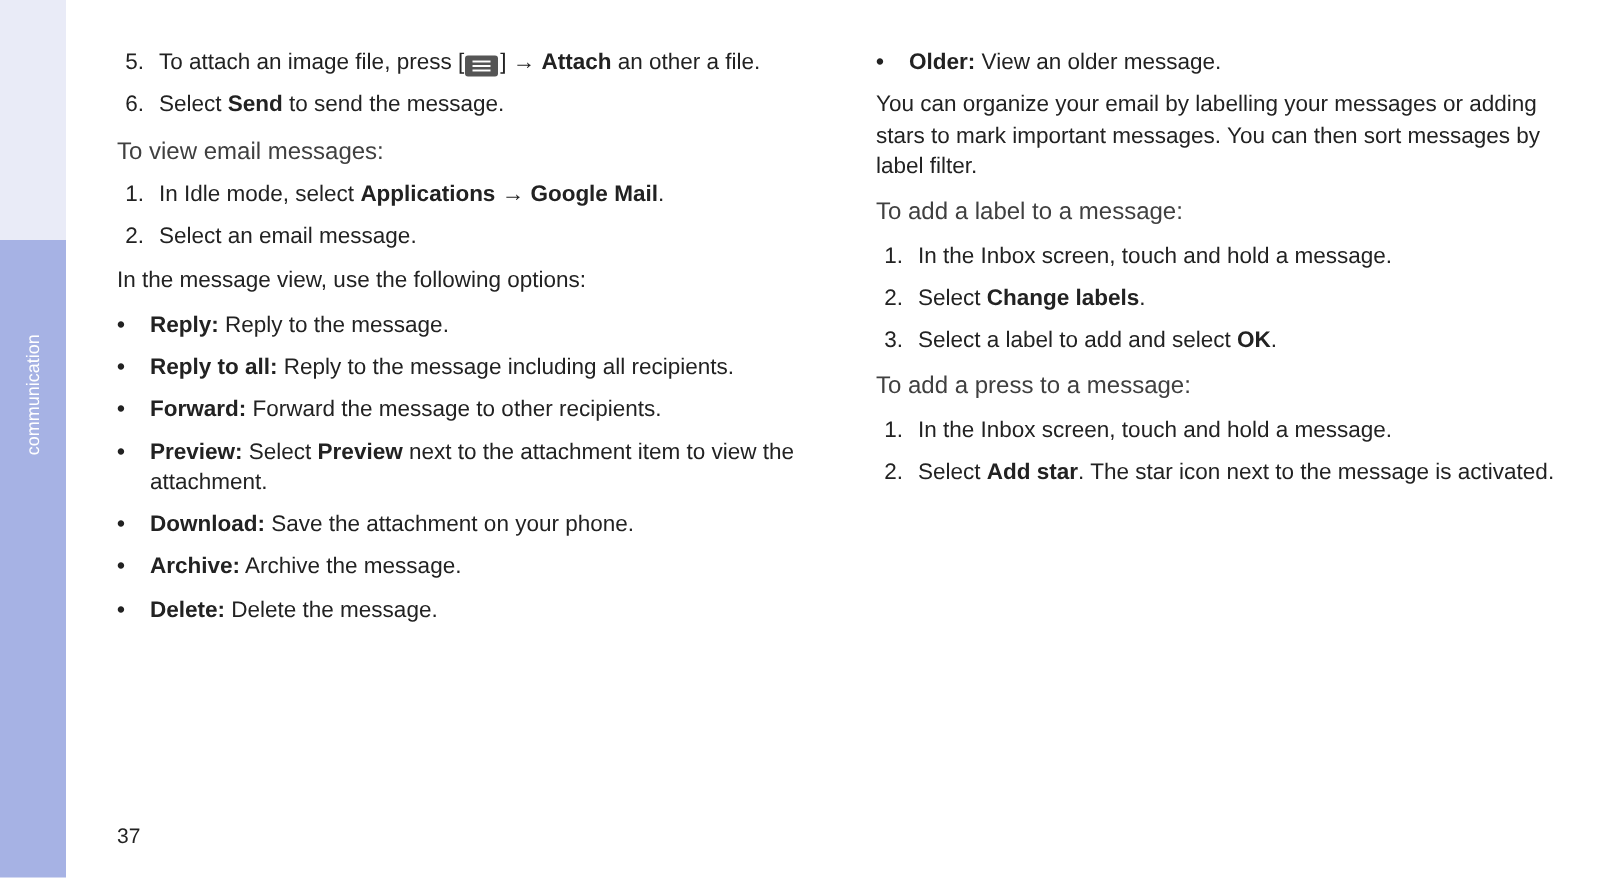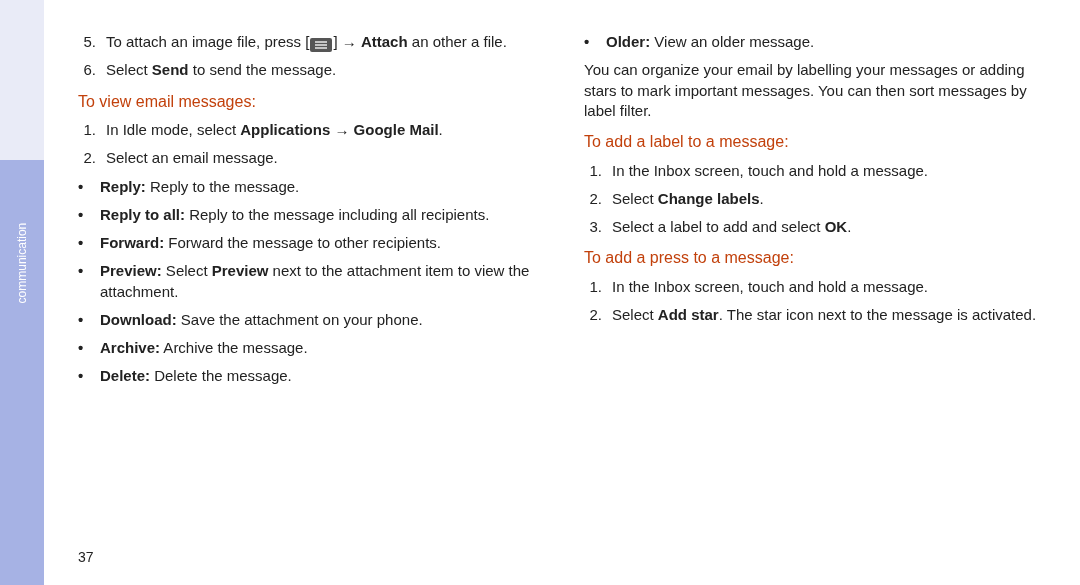--- a/index.html
+++ b/index.html
@@ -75,21 +75,21 @@
     display: flex;
     gap: 10px;
     margin-bottom: 8px;
   }
   .ul-cont .bullet {
     flex: 0 0 12px;
     font-weight: bold;
   }
   .ul-cont .txt { flex: 1; }
   .sub-h {
-    color: #c2410c;
+    color: #404040;
     font-size: 16px;
     margin: 10px 0 8px 0;
   }
   .h2 {
     color: #3e5fb3;
     font-size: 22px;
     margin: 16px 0 8px 0;
   }
   .para {
     margin-bottom: 10px;
@@ -156,20 +156,21 @@
         <span class="txt">
           <span>In Idle mode, select </span><b>Applications → Google Mail</b><span>.</span>
         </span>
       </li>
       <li class="li-row">
         <span class="num">2.</span>
         <span class="txt">Select an email message.</span>
       </li>
     </ul>
 
+    <div class="para">In the message view, use the following options:</div>
 
     <ul class="ul-cont">
       <li class="li-row">
         <span class="bullet">•</span>
         <span class="txt"><b>Reply:</b><span> Reply to the message.</span></span>
       </li>
       <li class="li-row">
         <span class="bullet">•</span>
         <span class="txt"><b>Reply to all:</b><span> Reply to the message including all recipients.</span></span>
       </li>

